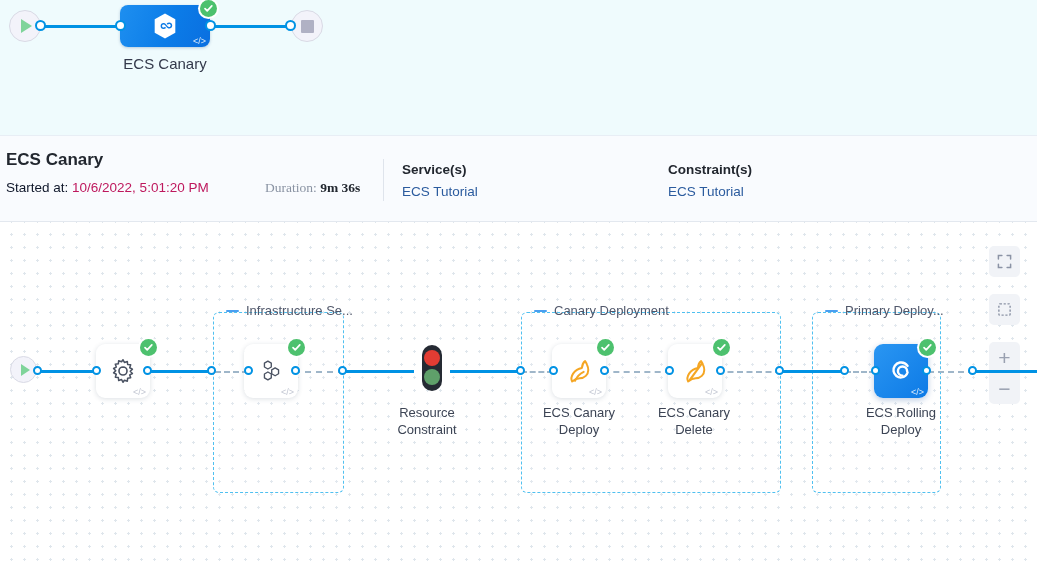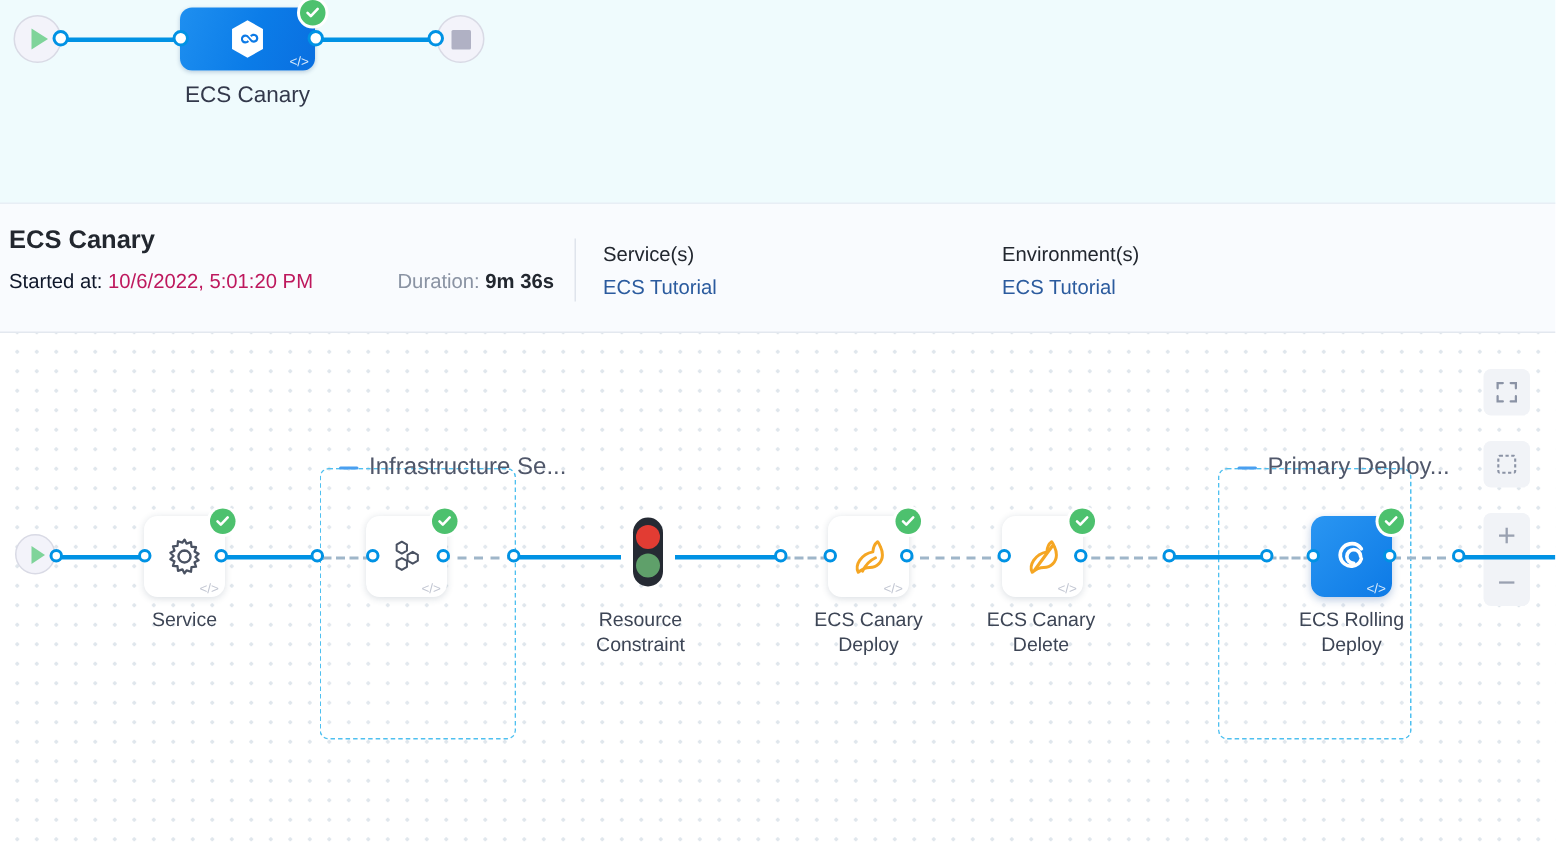--- a/index.html
+++ b/index.html
@@ -79,29 +79,29 @@
   .det-title {
     position: absolute; left: 6px; top: 14px;
     font-size: 17px; font-weight: bold; color: #22272f;
   }
   .det-started {
     position: absolute; left: 6px; top: 44px; font-size: 13.5px; color: #4a5568;
   }
   .det-started .k { color: #0f172a; }
   .det-started .v { color: #be185d; }
   .det-duration {
-    position: absolute; left: 265px; top: 44px; font-size: 13.5px;
+    position: absolute; left: 265px; top: 44px; font-size: 13.5px; font-family: Liberation Serif, serif;
   }
   .det-duration .k { color: #8a93a3; }
   .det-duration .v { color: #22272f; font-weight: bold; }
   .vdiv {
     position: absolute; left: 383px; top: 23px; width: 1px; height: 42px; background: #dfe4ec;
   }
   .det-col { position: absolute; top: 26px; }
-  .det-col .h { font-size: 13.5px; font-weight: normal; color: #22272f; }
+  .det-col .h { font-size: 13.5px; font-weight: bold; color: #22272f; }
   .det-col .l { font-size: 13.5px; color: #2b5b9e; margin-top: 7px; cursor: pointer; }
 
   
   .canvas {
     position: absolute; left: 0; top: 222px; width: 1037px; height: 342px;
     background-color: #ffffff;
     background-image:
       radial-gradient(circle, #dfe6ec 1.1px, transparent 1.2px);
     background-size: 13px 13px;
     background-position: 5px 6px;
@@ -110,21 +110,21 @@
 
   .grp {
     position: absolute;
     border: 1.5px dashed #4fc0f0;
     border-radius: 6px;
     background: rgba(255,255,255,0.10);
   }
   .grp-head {
     position: absolute; top: -10px; left: 10px;
     display: flex; align-items: center; gap: 7px;
-    font-size: 16px; color: #50576a; white-space: nowrap;
+    font-size: 13px; color: #50576a; white-space: nowrap;
     background: transparent; padding: 0 2px;
   }
   .grp-dash {
     display: inline-block; width: 13px; height: 2px; background: #4a9ff0; border-radius: 1px;
   }
 
   .node {
     position: absolute; width: 54px; height: 54px; border-radius: 9px;
     background: #ffffff;
     box-shadow: 0 1px 5px rgba(40,60,90,.16);
@@ -209,34 +209,40 @@
     </div>
 
     <div class="vdiv"></div>
 
     <div class="det-col" style="left:402px;">
       <div class="h">Service(s)</div>
       <div class="l">ECS Tutorial</div>
     </div>
 
     <div class="det-col" style="left:668px;">
-      <div class="h">Environment(s)</div>
+      <div class="h">Constraint(s)</div>
       <div class="l">ECS Tutorial</div>
     </div>
   </div>
 
   <div class="canvas">
 
     <div class="grp" style="left:213px; top:90px; width:131px; height:181px;">
       <div class="grp-head">
         <span class="grp-dash"></span>
         <span>Infrastructure Se...</span>
       </div>
     </div>
 
+    <div class="grp" style="left:521px; top:90px; width:260px; height:181px;">
+      <div class="grp-head">
+        <span class="grp-dash"></span>
+        <span>Canary Deployment</span>
+      </div>
+    </div>
 
     <div class="grp" style="left:812px; top:90px; width:129px; height:181px;">
       <div class="grp-head">
         <span class="grp-dash"></span>
         <span>Primary Deploy...</span>
       </div>
     </div>
 
     <div class="endcircle" style="left:10px; top:134px; width:27px; height:27px;">
       <div class="play-tri" style="border-left-width:9px;border-top-width:6px;border-bottom-width:6px;"></div>
@@ -264,21 +270,20 @@
       </svg>
       <span class="code-glyph dark">&lt;/&gt;</span>
     </div>
     <div class="check-badge" style="left:140px; top:339px; top:117px;">
       <svg width="11" height="11" viewBox="0 0 12 12">
           <path d="M2.2 6.1 L4.6 8.5 L9.6 3.2" stroke="#ffffff" stroke-width="1.9" fill="none" stroke-linecap="round" stroke-linejoin="round"></path>
         </svg>
     </div>
     <div class="port sm" style="left:92px; top:144px;"></div>
     <div class="port sm" style="left:143px; top:144px;"></div>
-    <div class="node-label" style="left:48px; top:182px;">Service</div>
 
     <div class="node" style="left:244px; top:122px;">
       <svg width="27" height="27" viewBox="0 0 26 26">
         <g fill="none" stroke="#4a5262" stroke-width="1.3" stroke-linejoin="round">
           <path d="M9.5 3 L12.8 4.9 L12.8 8.7 L9.5 10.6 L6.2 8.7 L6.2 4.9 Z"></path>
           <path d="M16.5 9.5 L19.8 11.4 L19.8 15.2 L16.5 17.1 L13.2 15.2 L13.2 11.4 Z"></path>
           <path d="M9.5 13.5 L12.8 15.4 L12.8 19.2 L9.5 21.1 L6.2 19.2 L6.2 15.4 Z"></path>
         </g>
       </svg>
       <span class="code-glyph dark">&lt;/&gt;</span>

